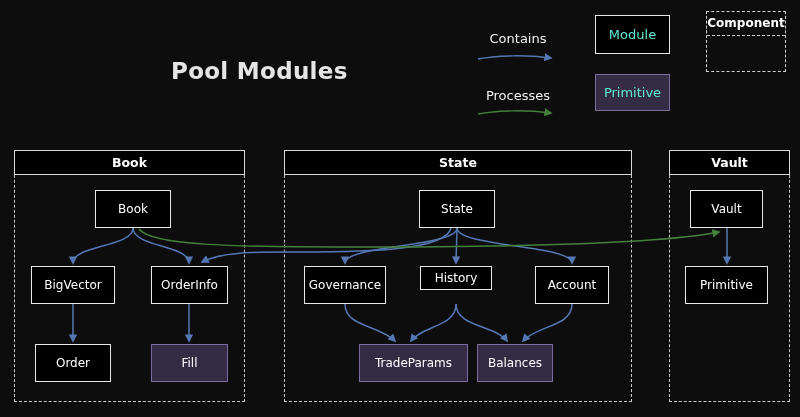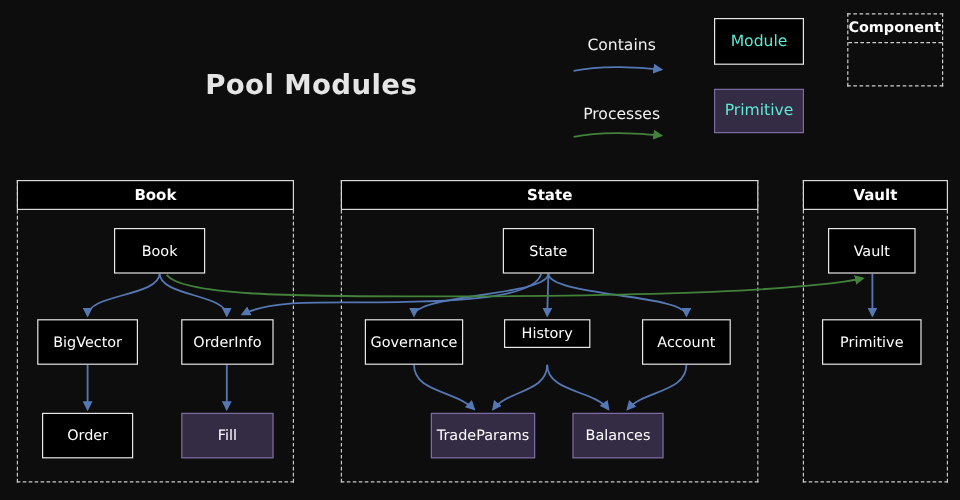--- a/index.html
+++ b/index.html
@@ -29,21 +29,21 @@
     position:absolute;display:flex;align-items:center;justify-content:center;
     box-sizing:border-box;font-size:13px;color:#5eead4;
   }
   .legend-box.module{background:var(--module-bg);border:1.5px solid var(--module-border);}
   .legend-box.primitive{background:var(--primitive-bg);border:1.5px solid var(--primitive-border);}
   .component-box{
     position:absolute;box-sizing:border-box;
     border:1.5px dashed #d0d0d0;
   }
   .component-title{
-    box-sizing:border-box;height:24px;line-height:22px;
+    box-sizing:border-box;height:24px;line-height:22px;text-align:center;
     font-size:12px;font-weight:700;color:#fff;
     border-bottom:1.5px dashed #d0d0d0;
   }
   .container-box{
     position:absolute;box-sizing:border-box;
     border:1.5px dashed #c9c9c9;
   }
   .container-header{
     position:absolute;top:-1px;left:-1px;right:-1px;height:23px;
     background:#000;border:1px solid #d8d8d8;
@@ -127,19 +127,19 @@
   <div class="node" style="left:95px;top:190px;width:76px;height:38px;">Book</div>
   <div class="node" style="left:31px;top:266px;width:84px;height:38px;">BigVector</div>
   <div class="node" style="left:151px;top:266px;width:77px;height:38px;">OrderInfo</div>
   <div class="node" style="left:35px;top:344px;width:76px;height:38px;">Order</div>
   <div class="node primitive" style="left:151px;top:344px;width:77px;height:38px;">Fill</div>
 
   <div class="node" style="left:419px;top:190px;width:76px;height:38px;">State</div>
   <div class="node" style="left:304px;top:266px;width:82px;height:38px;">Governance</div>
   <div class="node" style="left:420px;top:266px;width:72px;height:24px;">History</div>
   <div class="node" style="left:535px;top:266px;width:74px;height:38px;">Account</div>
-  <div class="node primitive" style="left:359px;top:344px;width:87px;height:38px;">TradeParams</div>
+  <div class="node primitive" style="left:359px;top:344px;width:109px;height:38px;">TradeParams</div>
   <div class="node primitive" style="left:477px;top:344px;width:76px;height:38px;">Balances</div>
 
   <div class="node" style="left:690px;top:190px;width:73px;height:38px;">Vault</div>
   <div class="node" style="left:685px;top:266px;width:83px;height:38px;">Primitive</div>
 
 </div>
 
 </body></html>

